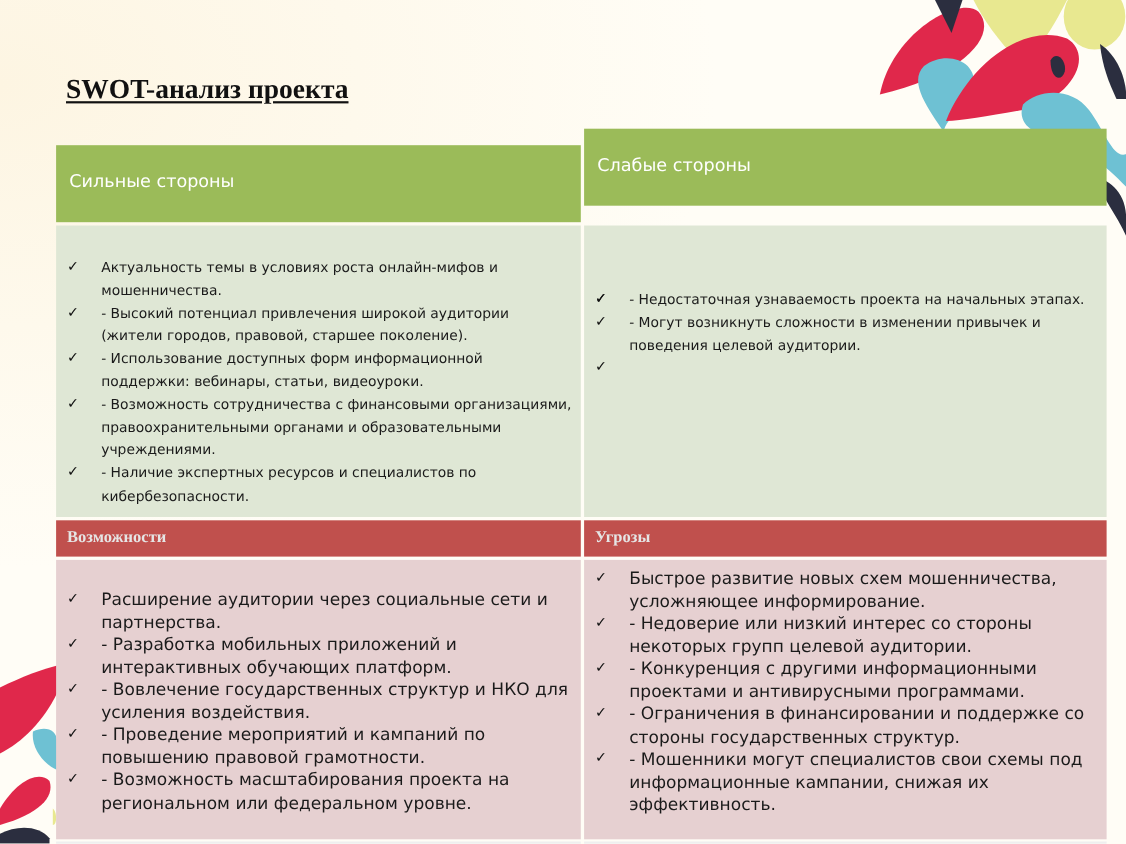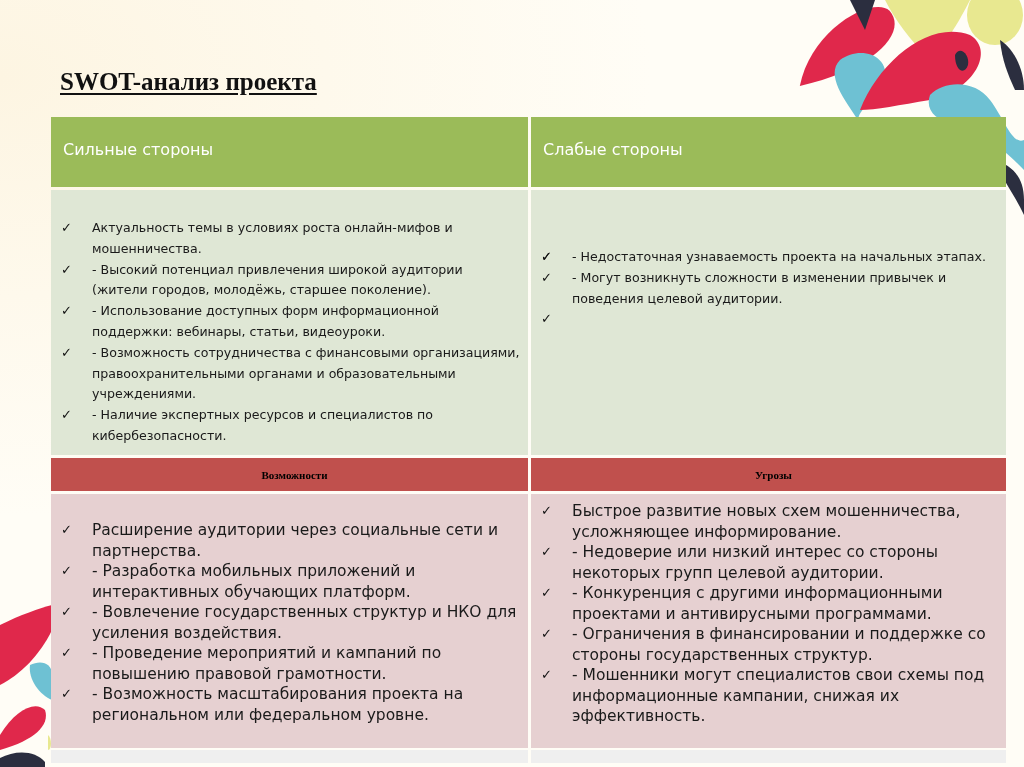--- a/index.html
+++ b/index.html
@@ -17,30 +17,30 @@
       position: absolute; left: 60px; top: 68px;
       font-family: "Liberation Serif", serif; font-weight: bold;
       font-size: 25px; color: #111; text-decoration: underline;
       text-underline-offset: 3px; text-decoration-thickness: 2px; text-align: right;
     }
     .grid {
       position: absolute; left: 51px; top: 117px; width: 955px;
     }
     .row { display: flex; }
     .cell { box-sizing: border-box; }
-    .col-l { width: 477px; }
+    .col-l { width: 477px; margin-top: 15px; }
     .col-r { width: 475px; margin-left: 3px; }
     .hdr-green { background: #9bbb59; height: 70px; color: #fff; font-size: 16px;
       font-family: "DejaVu Sans", sans-serif; display: flex; align-items: center; padding-left: 12px; padding-bottom: 6px; }
     .hdr-green .t { font-weight: normal; }
     .body-green { background: #dfe7d5; height: 265px; margin-top: 3px; padding: 28px 8px 0 8px; font-size: 12.6px; line-height: 20.8px; color: #1a1a1a; }
     .body-green.right { padding-top: 57px; }
-    .hdr-red { background: #c0504d; height: 33px; margin-top: 3px; color: #000000;
-      font-family: "Liberation Serif", serif; font-weight: bold; font-size: 11px;
-      display: flex; align-items: center; padding-left: 10px; justify-content: center; }
+    .hdr-red { background: #c0504d; height: 33px; margin-top: 3px; color: #e5e5e5;
+      font-family: "Liberation Serif", serif; font-weight: bold; font-size: 15px;
+      display: flex; align-items: center; padding-left: 10px; }
     .body-red { background: #e6d0d1; height: 254px; margin-top: 3px; padding: 0 8px; font-size: 15.5px; line-height: 20.5px; color: #1a1a1a; }
     .body-red.left { padding-top: 26px; }
     .body-red.right { padding-top: 7px; }
     .foot { background: #efefef; height: 13px; margin-top: 2px; }
     ul.checks { list-style: none; margin: 0; padding: 0; }
     ul.checks li { position: relative; padding-left: 33px; }
     ul.checks li .chk { position: absolute; left: 2px; top: 0; font-size: 13px; color: #111; }
   </style>
 </head>
 <body>
@@ -77,21 +77,21 @@
     </div>
     <div class="cell col-r hdr-green">
       <span class="t">Слабые стороны</span>
     </div>
   </div>
 
   <div class="row">
     <div class="cell col-l body-green">
       <ul class="checks">
         <li><span class="chk">✓</span><span> Актуальность темы в условиях роста онлайн-мифов и мошенничества.</span></li>
-        <li><span class="chk">✓</span><span>- Высокий потенциал привлечения широкой аудитории (жители городов, молодёжь, старшее поколение).</span></li>
+        <li><span class="chk">✓</span><span>- Высокий потенциал привлечения широкой аудитории (жители городов, правовой, старшее поколение).</span></li>
         <li><span class="chk">✓</span><span>- Использование доступных форм информационной поддержки: вебинары, статьи, видеоуроки.</span></li>
         <li><span class="chk">✓</span><span>- Возможность сотрудничества с финансовыми организациями, правоохранительными органами и образовательными учреждениями.</span></li>
         <li><span class="chk">✓</span><span>- Наличие экспертных ресурсов и специалистов по кибербезопасности.</span></li>
       </ul>
     </div>
     <div class="cell col-r body-green right">
       <ul class="checks">
         <li><span class="chk">✓</span></li>
         <li><span class="chk">✓</span><span>- Недостаточная узнаваемость проекта на начальных этапах.</span></li>
         <li><span class="chk">✓</span><span>- Могут возникнуть сложности в изменении привычек и поведения целевой аудитории.</span></li>

